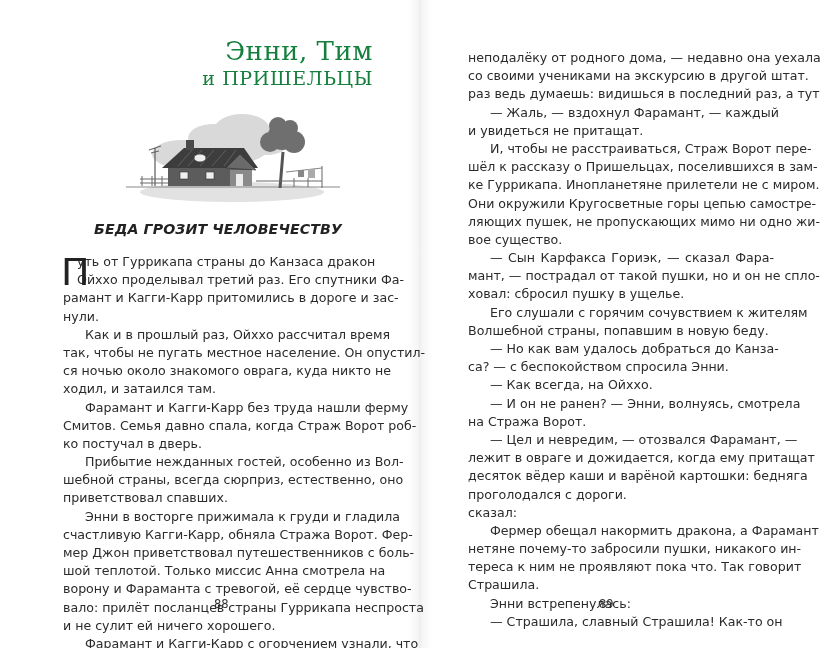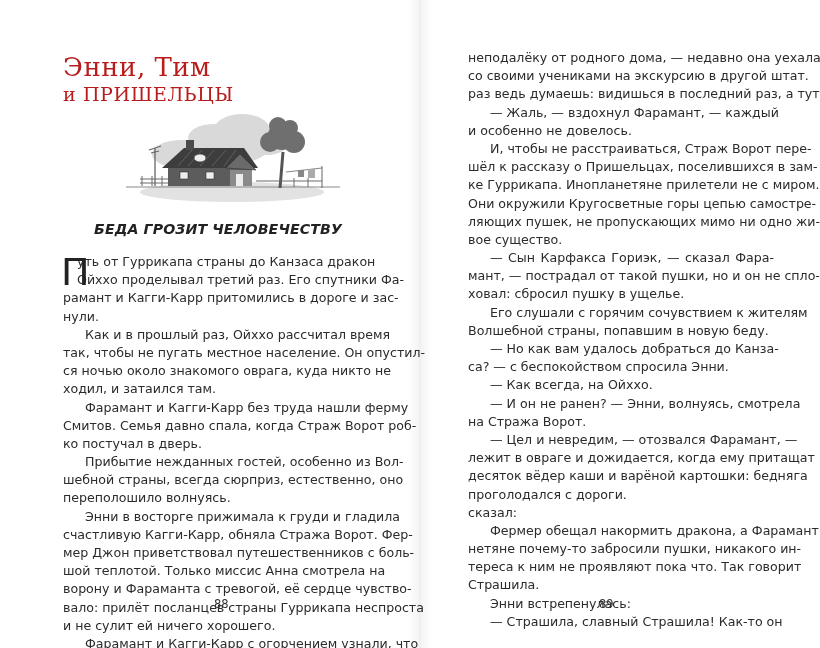--- a/index.html
+++ b/index.html
@@ -9,22 +9,22 @@
   }
   .spine {
     position: absolute; left: 408px; top: 0; width: 24px; height: 648px;
     background: linear-gradient(to right, #ffffff 0%, #f4f4f4 45%, #ececec 50%, #f4f4f4 55%, #ffffff 100%);
   }
   .page { position: absolute; top: 0; height: 648px; }
   .page.left { left: 0; width: 410px; }
   .page.right { left: 410px; width: 410px; }
 
   .chapter-title {
-    position: absolute; left: 63px; width: 310px; top: 52px; text-align: left;
-    font-family: "DejaVu Serif", serif; color: #b91c1c; font-weight: normal;
+    position: absolute; left: 63px; width: 310px; top: 36px; text-align: right;
+    font-family: "DejaVu Serif", serif; color: #15803d; font-weight: normal;
   }
   .chapter-title .l1 { display: block; font-size: 26px; line-height: 30px; letter-spacing: 0.5px; }
   .chapter-title .l2 { display: block; font-size: 19px; line-height: 24px; letter-spacing: 0.6px; }
 
   .illustration { position: absolute; left: 122px; top: 108px; width: 222px; height: 96px; }
 
   .section-heading {
     position: absolute; left: 63px; width: 310px; top: 221px; text-align: center;
     font-family: "DejaVu Sans", sans-serif; font-weight: bold; font-size: 14.2px;
     letter-spacing: 0.1px; color: #222;
@@ -140,42 +140,42 @@
     <span class="line last">нули.</span>
     <span class="line indent">Как и в прошлый раз, Ойххо рассчитал время</span>
     <span class="line">так, чтобы не пугать местное население. Он опустил-</span>
     <span class="line">ся ночью около знакомого оврага, куда никто не</span>
     <span class="line last">ходил, и затаился там.</span>
     <span class="line indent">Фарамант и Кагги-Карр без труда нашли ферму</span>
     <span class="line">Смитов. Семья давно спала, когда Страж Ворот роб-</span>
     <span class="line last">ко постучал в дверь.</span>
     <span class="line indent">Прибытие нежданных гостей, особенно из Вол-</span>
     <span class="line">шебной страны, всегда сюрприз, естественно, оно</span>
-    <span class="line last">переполошило волнуясь.</span>
+    <span class="line last">приветствовал спавших.</span>
     <span class="line indent">Энни в восторге прижимала к груди и гладила</span>
     <span class="line">счастливую Кагги-Карр, обняла Стража Ворот. Фер-</span>
     <span class="line">мер Джон приветствовал путешественников с боль-</span>
     <span class="line">шой теплотой. Только миссис Анна смотрела на</span>
     <span class="line">ворону и Фараманта с тревогой, её сердце чувство-</span>
     <span class="line">вало: прилёт посланцев страны Гуррикапа неспроста</span>
     <span class="line last">и не сулит ей ничего хорошего.</span>
     <span class="line indent">Фарамант и Кагги-Карр с огорчением узнали, что</span>
 
   </div>
 
   <div class="folio">88</div>
 </div>
 
 <div class="page right">
   <div class="text-col">
     <span class="line">неподалёку от родного дома, — недавно она уехала</span>
     <span class="line last">со своими учениками на экскурсию в другой штат.</span>
     <span class="line">раз ведь думаешь: видишься в последний раз, а тут</span>
     <span class="line indent">— Жаль, — вздохнул Фарамант, — каждый</span>
-    <span class="line last">и особенно не довелось.</span>
+    <span class="line last">и увидеться не притащат.</span>
     <span class="line indent">И, чтобы не расстраиваться, Страж Ворот пере-</span>
     <span class="line">шёл к рассказу о Пришельцах, поселившихся в зам-</span>
     <span class="line">ке Гуррикапа. Инопланетяне прилетели не с миром.</span>
     <span class="line">Они окружили Кругосветные горы цепью самостре-</span>
     <span class="line">ляющих пушек, не пропускающих мимо ни одно жи-</span>
     <span class="line last">вое существо.</span>
     <span class="line indent">— Сын Карфакса Гориэк, — сказал Фара-</span>
     <span class="line">мант, — пострадал от такой пушки, но и он не спло-</span>
     <span class="line last">ховал: сбросил пушку в ущелье.</span>
     <span class="line indent">Его слушали с горячим сочувствием к жителям</span>

